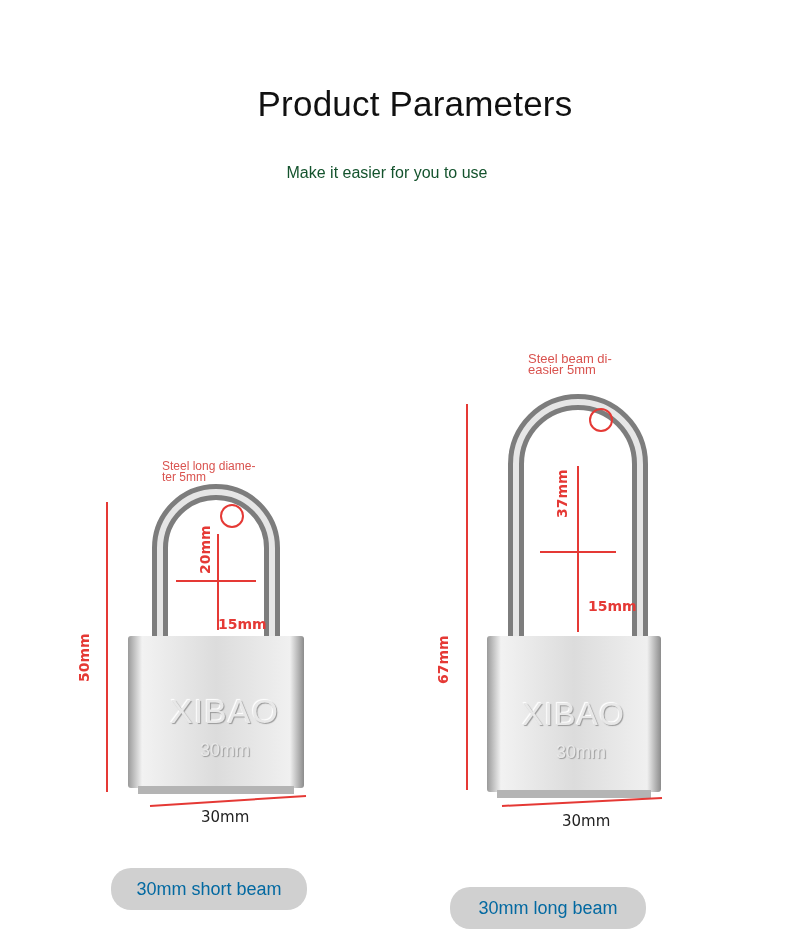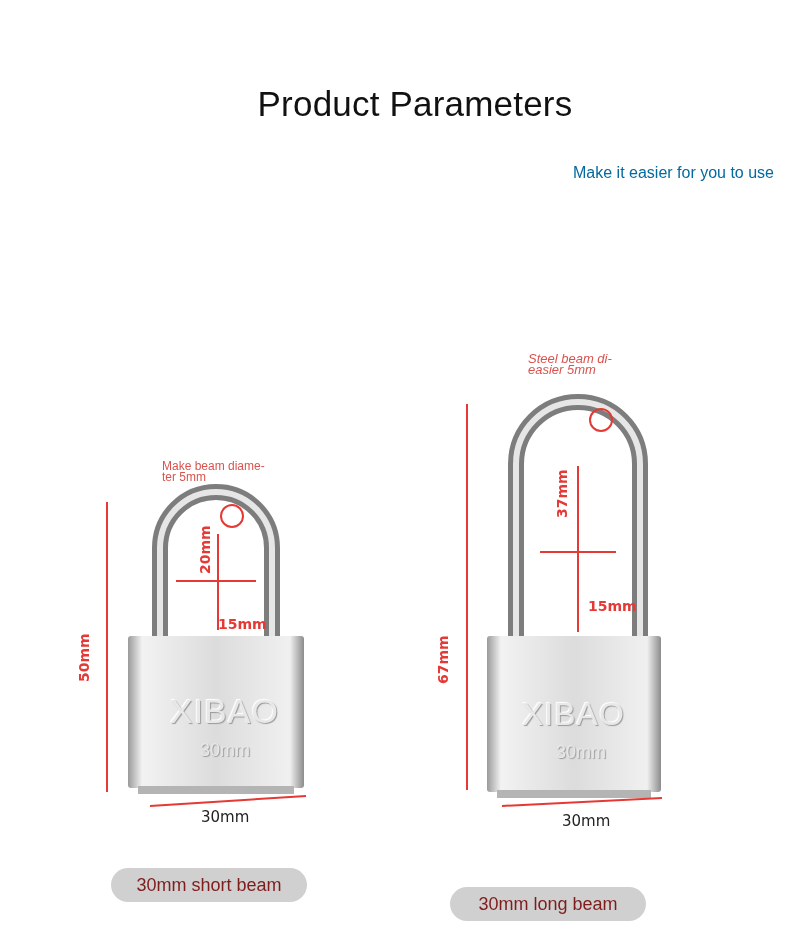--- a/index.html
+++ b/index.html
@@ -5,37 +5,37 @@
     html, body { margin: 0; padding: 0; }
     body {
       width: 790px; height: 950px; background: #ffffff; position: relative; overflow: hidden;
       font-family: "Liberation Sans", sans-serif;
     }
     .title {
       position: absolute; left: 0; width: 830px; top: 84px; text-align: center;
       font-size: 35px; color: #111111; font-weight: 400; letter-spacing: 0.2px;
     }
     .subtitle {
-      position: absolute; left: 0; width: 774px; top: 164px; text-align: right;
-      font-size: 16px; color: #0369a1;
+      position: absolute; left: 0; width: 774px; top: 164px; text-align: center;
+      font-size: 16px; color: #14532d;
     }
     .callout {
       position: absolute; color: #d9534f; font-size: 12px; line-height: 11px;
     }
     .dim {
       position: absolute; color: #e53935; font-size: 14px; font-weight: 700;
       font-family: "DejaVu Sans", sans-serif;
     }
     .dim-black {
       position: absolute; color: #222222; font-size: 15px; font-family: "DejaVu Sans", sans-serif;
     }
     .vrot { transform: rotate(-90deg); transform-origin: left top; white-space: nowrap; }
     .pill {
-      position: absolute; background: #d0d0d0; border-radius: 20px; height: 34px;
-      display: flex; align-items: center; justify-content: center; font-size: 18px; color: #7f1d1d;
+      position: absolute; background: #d0d0d0; border-radius: 20px; height: 42px;
+      display: flex; align-items: center; justify-content: center; font-size: 18px; color: #0369a1;
     }
     svg { position: absolute; left: 0; top: 0; }
   </style>
 </head>
 <body>
 
 <div class="title">Product Parameters</div>
 <div class="subtitle">Make it easier for you to use</div>
 
 <svg width="790" height="950">
@@ -74,31 +74,31 @@
     <rect x="497" y="790" width="154" height="8" fill="#b4b4b4"></rect>
     <circle cx="601" cy="420" r="11" fill="none" stroke="#e53935" stroke-width="2"></circle>
     <line x1="467" y1="404" x2="467" y2="790" stroke="#e53935" stroke-width="2"></line>
     <line x1="502" y1="806" x2="662" y2="798" stroke="#e53935" stroke-width="2"></line>
     <line x1="578" y1="466" x2="578" y2="632" stroke="#e53935" stroke-width="2"></line>
     <line x1="540" y1="552" x2="616" y2="552" stroke="#e53935" stroke-width="2"></line>
   </g>
 </svg>
 
 <div class="callout" style="left:162px;top:461px;">
-  <div>Make beam diame-</div>
+  <div>Steel long diame-</div>
   <div>ter 5mm</div>
 </div>
 <div class="dim vrot" style="left:76px;top:682px;">50mm</div>
 <div class="dim-black" style="left:201px;top:808px;">30mm</div>
 <div class="dim vrot" style="left:197px;top:574px;">20mm</div>
 <div class="dim" style="left:218px;top:616px;">15mm</div>
 <div style="position:absolute;left:170px;top:692px;font-size:34px;color:#e8e8e8;letter-spacing:1px;text-shadow:1px 1px 1px #9a9a9a,-1px -1px 1px #ffffff;">XIBAO</div>
 <div style="position:absolute;left:200px;top:740px;font-size:18px;color:#e8e8e8;text-shadow:1px 1px 1px #9a9a9a;">30mm</div>
 
-<div class="callout" style="left:528px;top:353px;font-size:13px;font-style:italic;">
+<div class="callout" style="left:528px;top:353px;font-size:13px;">
   <div>Steel beam di-</div>
   <div>easier 5mm</div>
 </div>
 <div class="dim vrot" style="left:435px;top:684px;">67mm</div>
 <div class="dim-black" style="left:562px;top:812px;">30mm</div>
 <div class="dim vrot" style="left:554px;top:518px;">37mm</div>
 <div class="dim" style="left:588px;top:598px;">15mm</div>
 <div style="position:absolute;left:522px;top:696px;font-size:32px;color:#e8e8e8;letter-spacing:1px;text-shadow:1px 1px 1px #9a9a9a,-1px -1px 1px #ffffff;">XIBAO</div>
 <div style="position:absolute;left:556px;top:742px;font-size:18px;color:#e8e8e8;text-shadow:1px 1px 1px #9a9a9a;">30mm</div>
 

